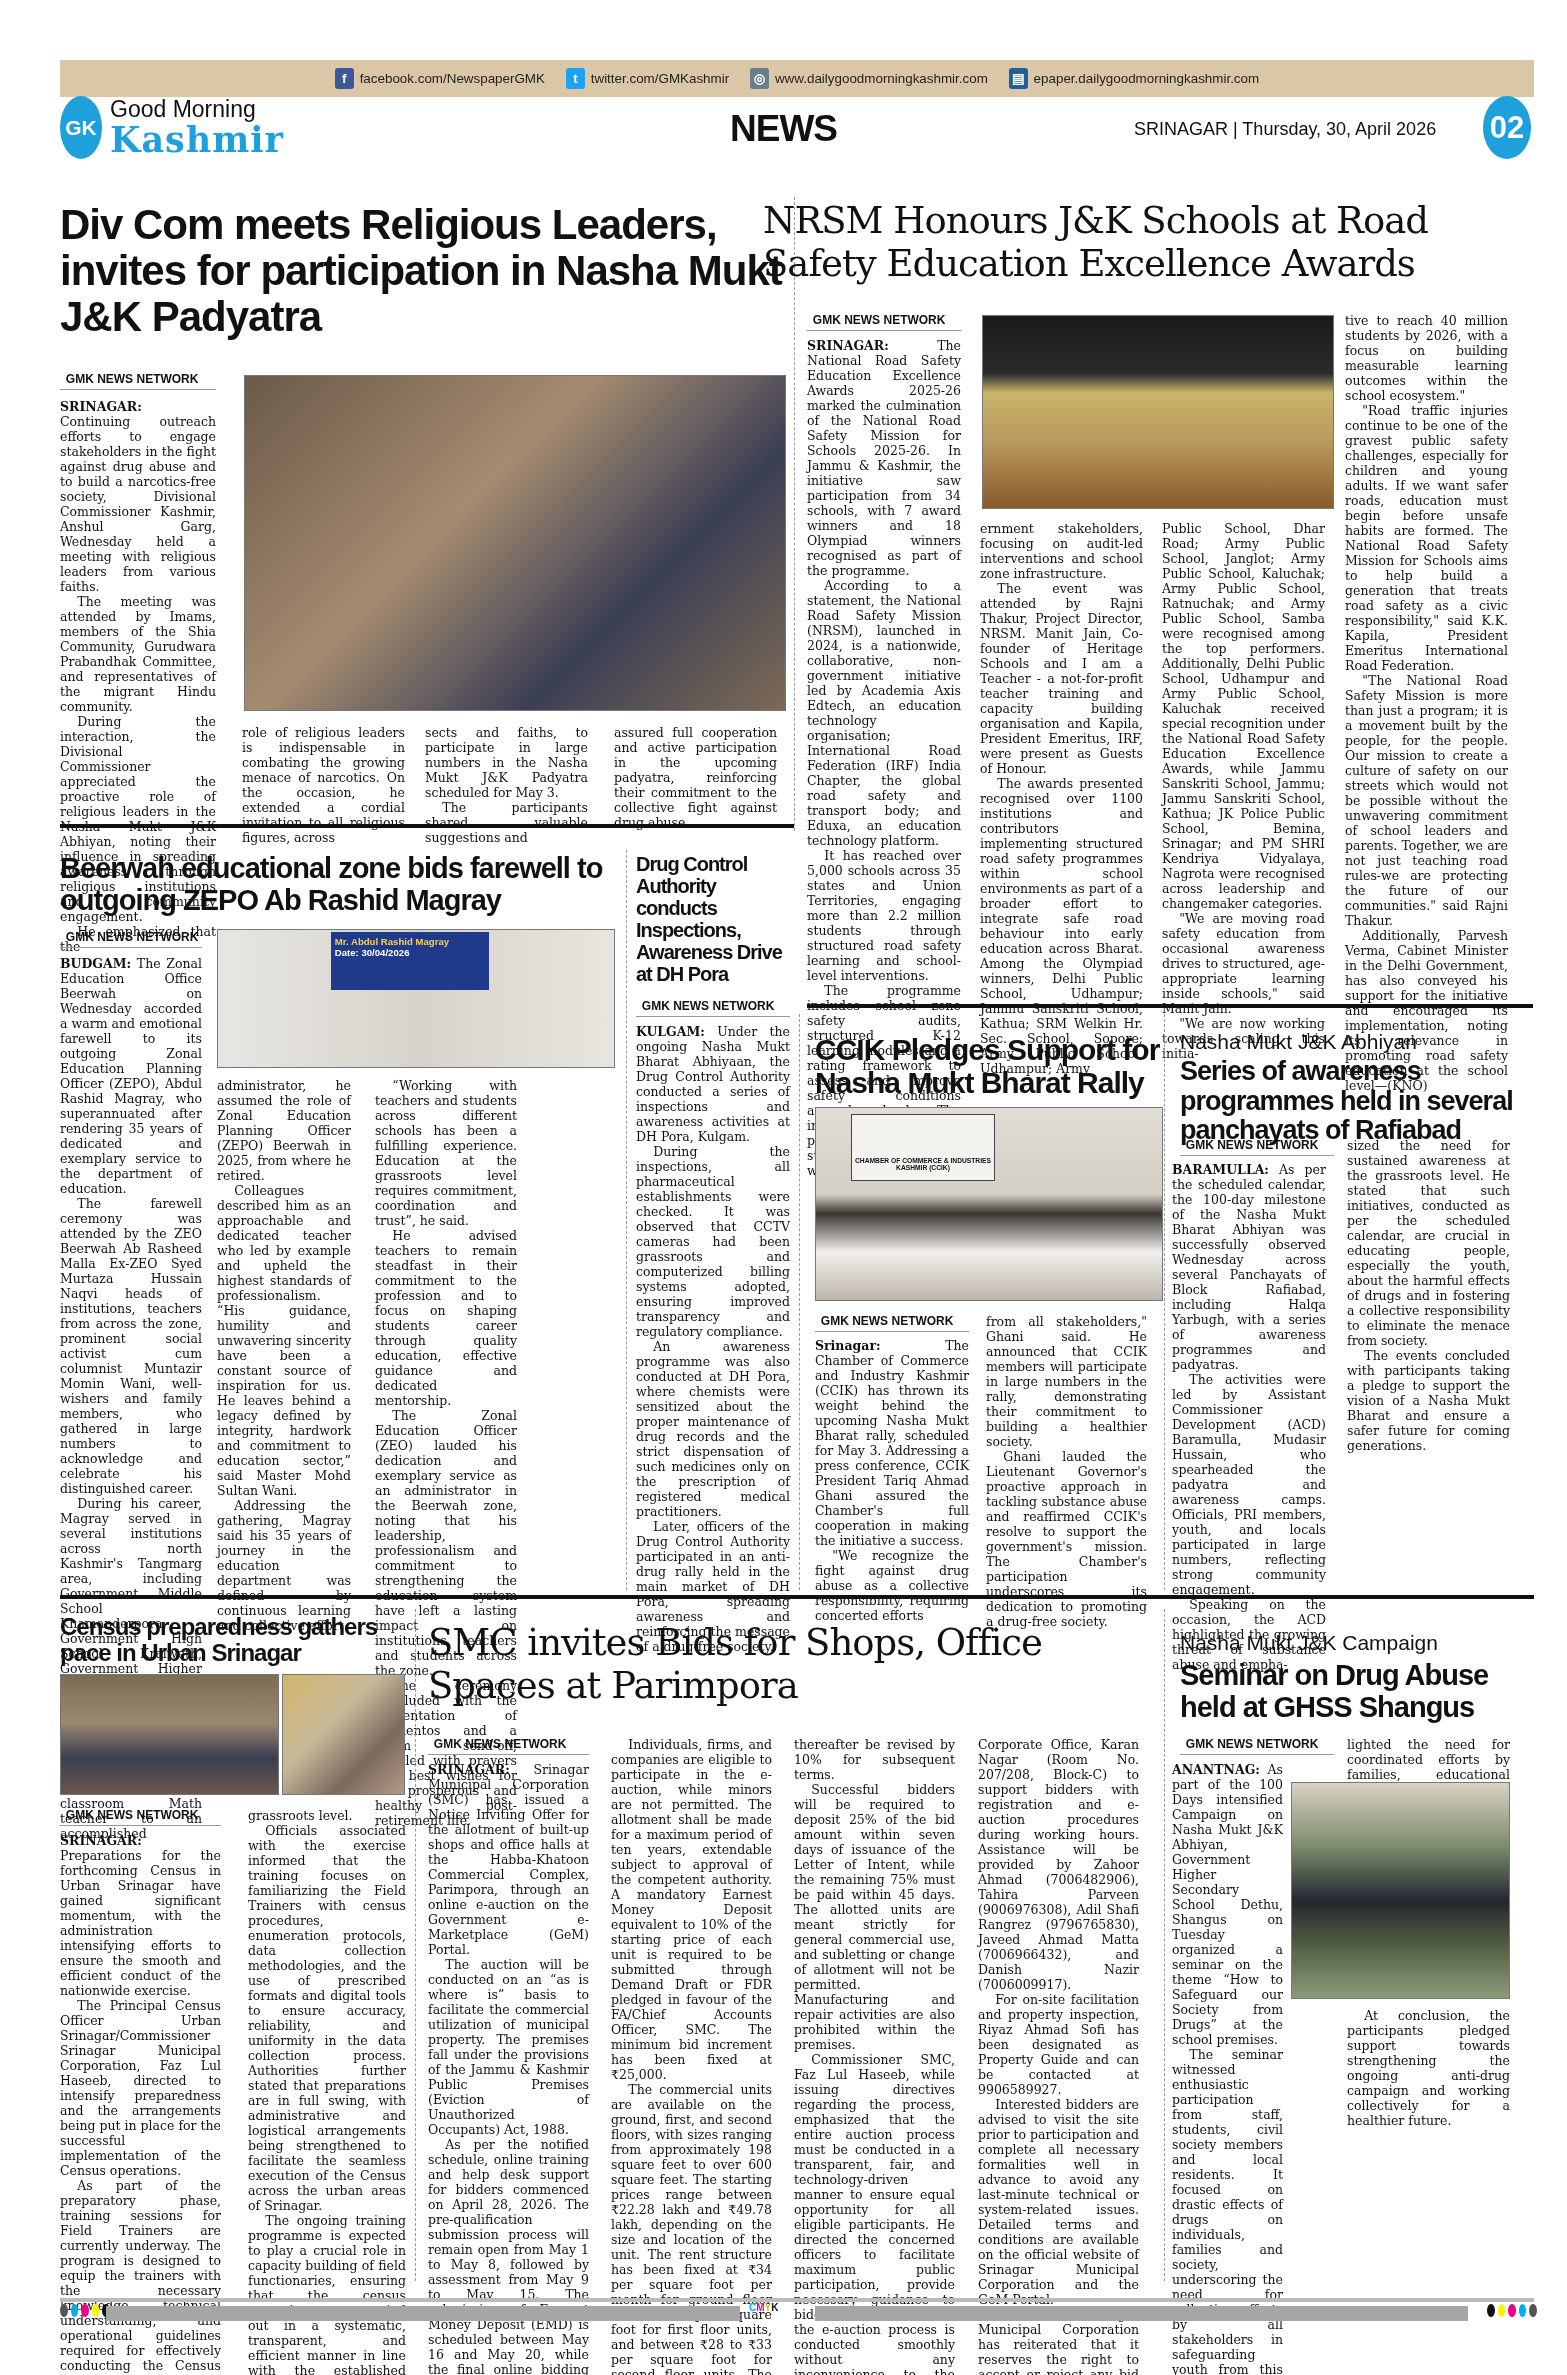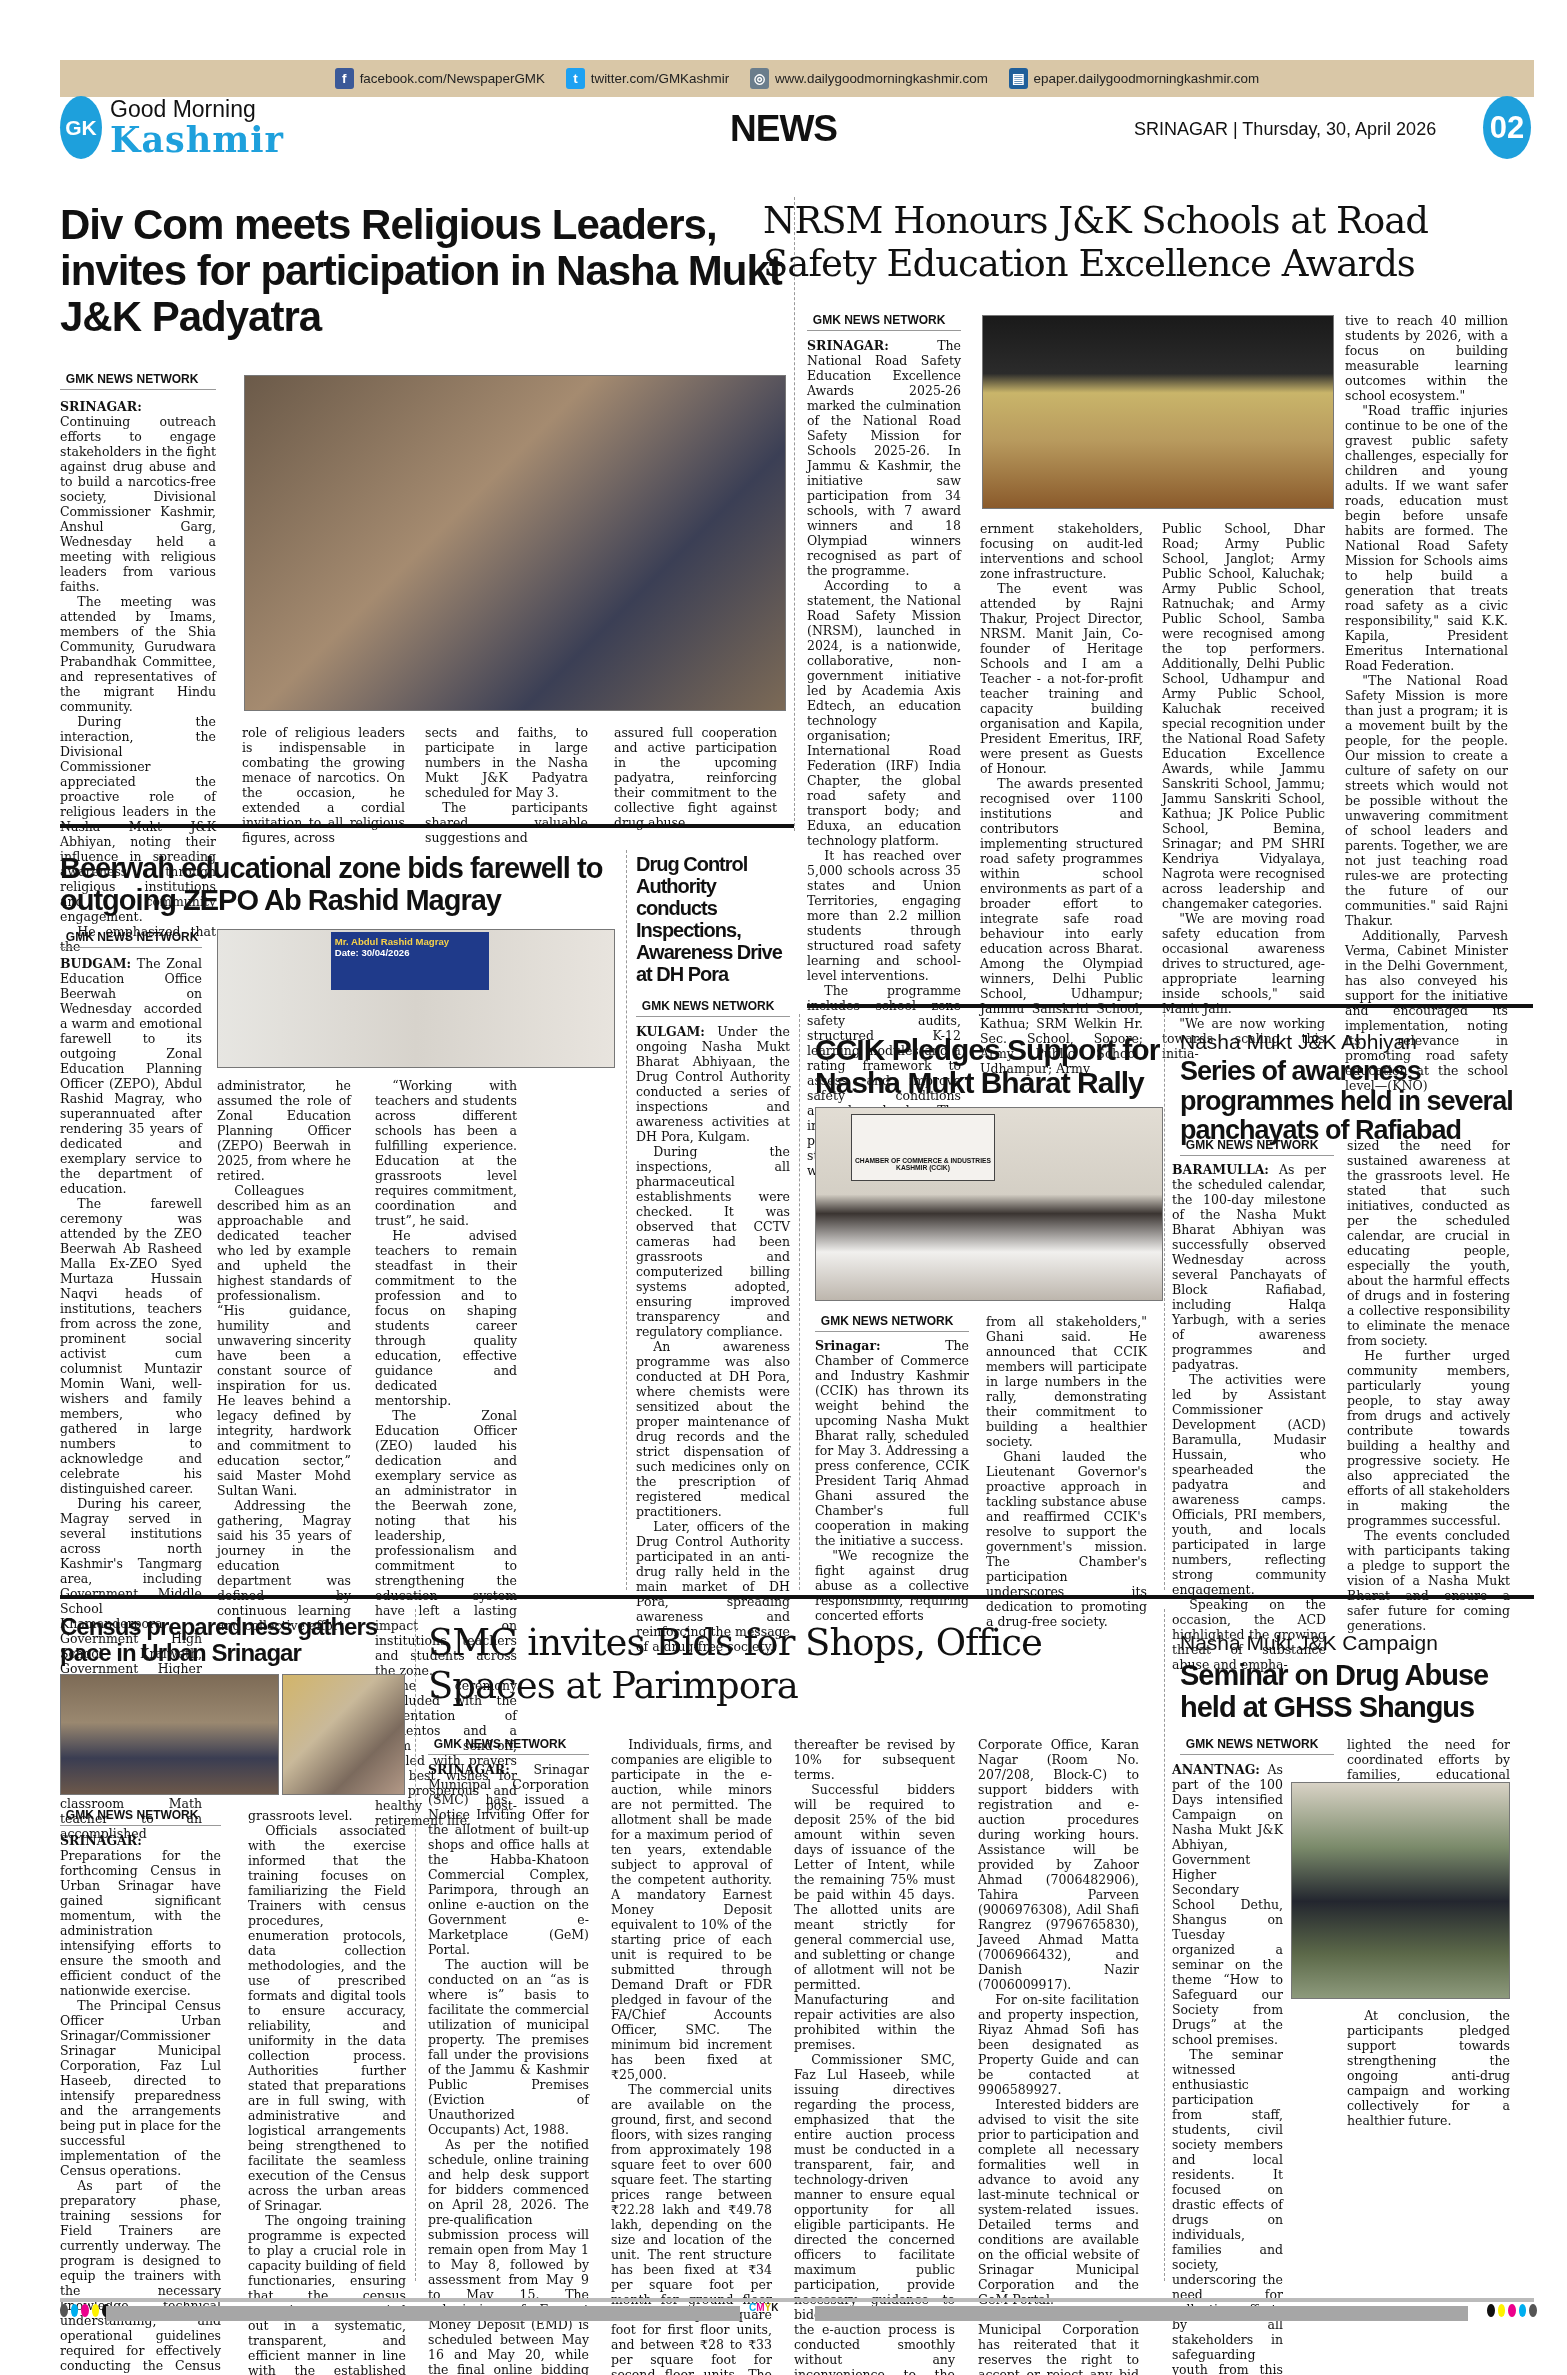--- a/index.html
+++ b/index.html
@@ -167,21 +167,20 @@
 <div class="abs kicker" style="left:1180px;top:1030px">Nasha Mukt J&amp;K Abhiyan</div>
 <div class="abs hl-sans" style="left:1180px;top:1057px;width:355px;font-size:27px;">Series of awareness programmes held in several panchayats of Rafiabad</div>
 <div class="abs byline" style="left:1180px;top:1138px;width:154px">GMK NEWS NETWORK</div>
 <div class="abs col" style="left:1172px;top:1162px;width:154px">
   <p class="first"><span class="dl">BARAMULLA:</span> <span>As per the scheduled calendar, the 100-day milestone of the Nasha Mukt Bharat Abhiyan was successfully observed Wednesday across several Panchayats of Block Rafiabad, including Halqa Yarbugh, with a series of awareness programmes and padyatras.</span></p>
   <p>The activities were led by Assistant Commissioner Development (ACD) Baramulla, Mudasir Hussain, who spearheaded the padyatra and awareness camps. Officials, PRI members, youth, and locals participated in large numbers, reflecting strong community engagement.</p>
   <p>Speaking on the occasion, the ACD highlighted the growing threat of substance abuse and empha-</p>
 </div>
 <div class="abs col" style="left:1347px;top:1138px;width:163px">
   <p class="first">sized the need for sustained awareness at the grassroots level. He stated that such initiatives, conducted as per the scheduled calendar, are crucial in educating people, especially the youth, about the harmful effects of drugs and in fostering a collective responsibility to eliminate the menace from society.</p>
-  <p>He further urged community members, particularly young people, to stay away from drugs and actively contribute towards building a healthy and progressive society. He also appreciated the efforts of all stakeholders in making the programmes successful.</p>
   <p>The events concluded with participants taking a pledge to support the vision of a Nasha Mukt Bharat and ensure a safer future for coming generations.</p>
 </div>
 
 <div class="abs rule" style="left:60px;top:1595px;width:1474px"></div>
 
 <div class="abs hl-sans" style="left:60px;top:1614px;width:355px;font-size:24px;">Census preparedness gathers pace in Urban Srinagar</div>
 <div class="abs photo" style="left:60px;top:1674px;width:219px;height:121px;background:linear-gradient(180deg,#7d6b56,#9a8870 40%,#3a3d52 70%,#6c584a)"></div>
 <div class="abs photo" style="left:282px;top:1674px;width:123px;height:121px;background:linear-gradient(135deg,#d2b56a,#c9b99a 40%,#7b6a5d 70%,#b39987)"></div>
 <div class="abs byline" style="left:60px;top:1808px;width:161px">GMK NEWS NETWORK</div>
 <div class="abs col" style="left:60px;top:1833px;width:161px">

